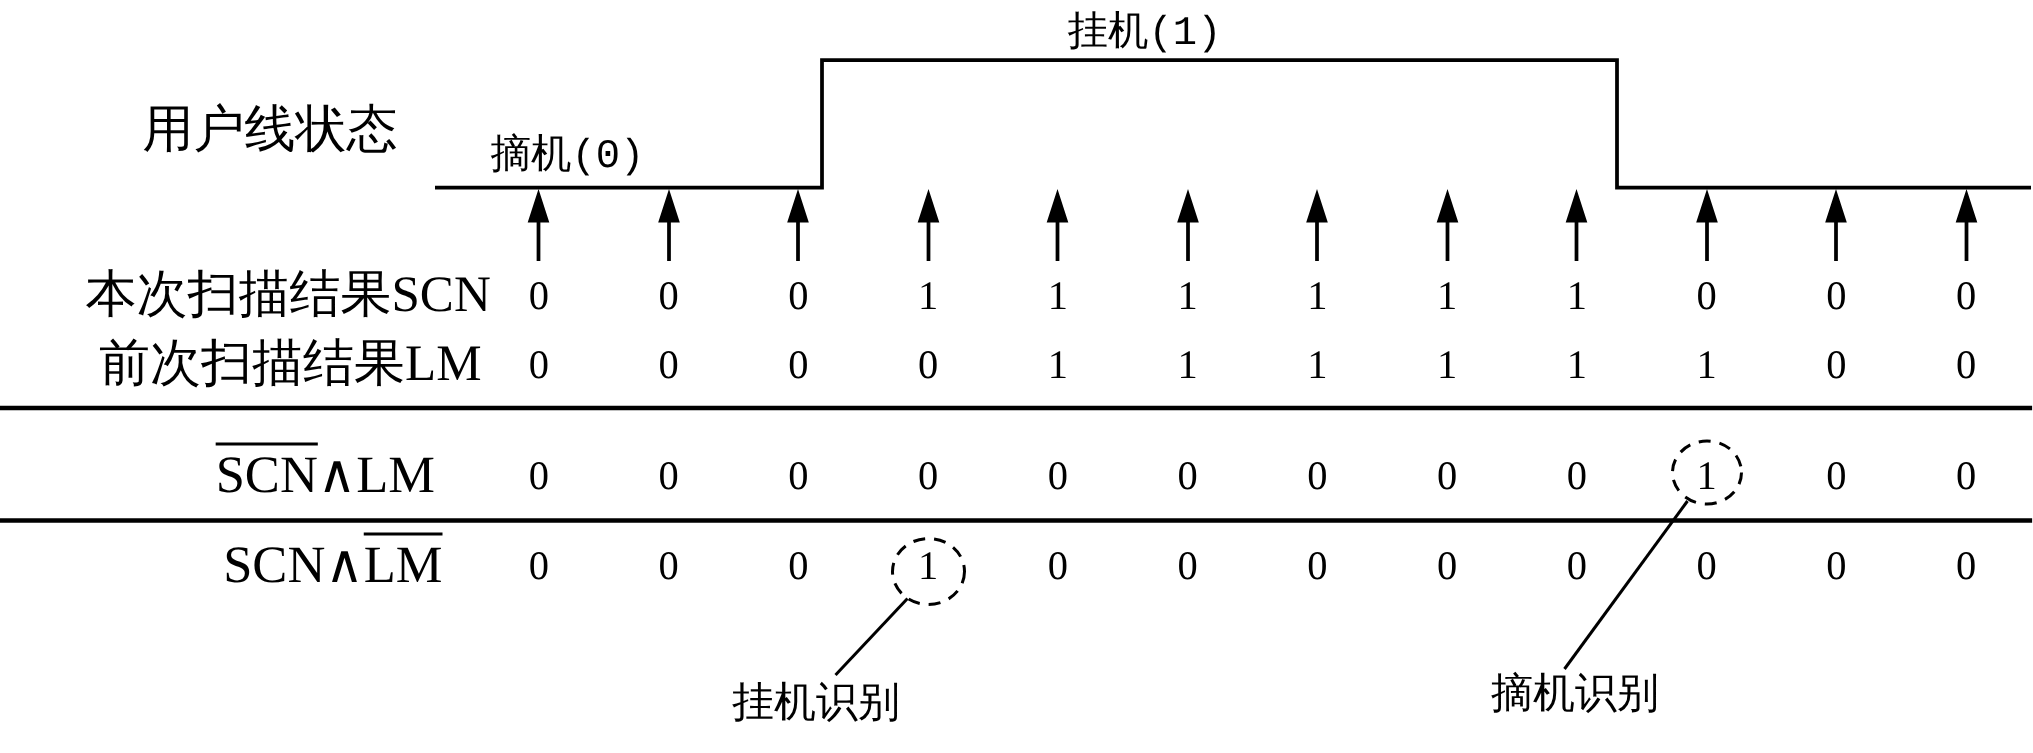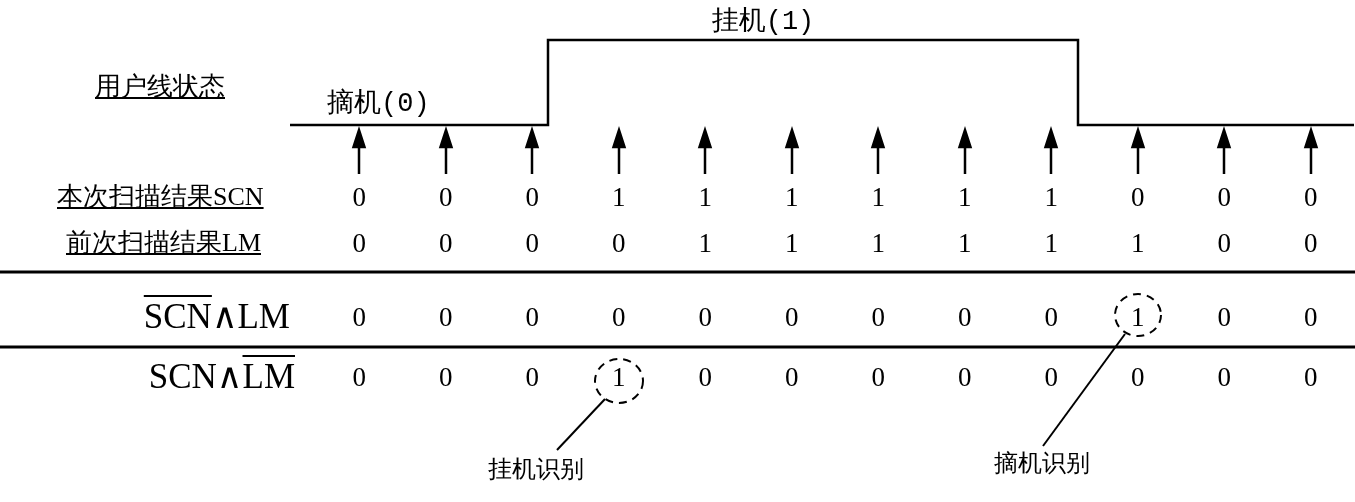--- a/index.html
+++ b/index.html
@@ -5,34 +5,34 @@
   html,body{margin:0;padding:0;background:#ffffff;}
   #stage{
     position:relative;
     width:1355px;height:502px;
     background:#ffffff;
     color:#000;
     font-family:"Liberation Serif","DejaVu Serif",serif;
     overflow:hidden;
   }
   .abs{position:absolute;white-space:nowrap;}
-  .lbl{font-size:26px;line-height:34px;text-decoration:underline;}
+  .lbl{font-size:34px;line-height:34px;}
   .big{font-size:27px;font-family:Liberation Mono, monospace;}
   .num-row{
     position:absolute;left:316px;width:1038px;
     display:flex;z-index:2;
   }
   .num-row .cell{
     width:86.5px;text-align:center;
     font-size:27px;line-height:34px;
   }
   .formula{font-size:35px;line-height:34px;text-align:right;}
   .ol{text-decoration:overline;text-decoration-thickness:1.5px;}
   svg{position:absolute;left:0;top:0;z-index:1;pointer-events:none;}
-  .anno{font-size:24px;line-height:34px;z-index:2;}
+  .anno{font-size:28px;line-height:34px;z-index:2;}
 </style>
 </head>
 <body>
 
 <div id="stage">
 
   <svg width="1355" height="502" viewBox="0 0 1355 502">
 
     <path d="M290,125 H548 V40 H1078 V125 H1354" fill="none" stroke="#000" stroke-width="2.5"></path>
 

